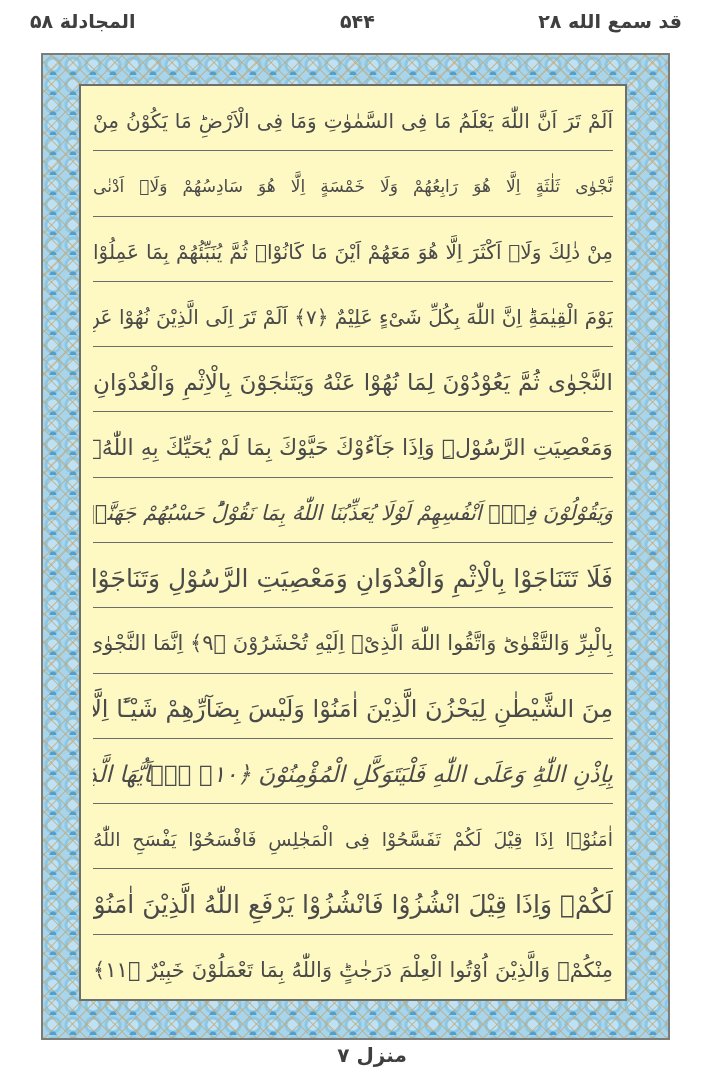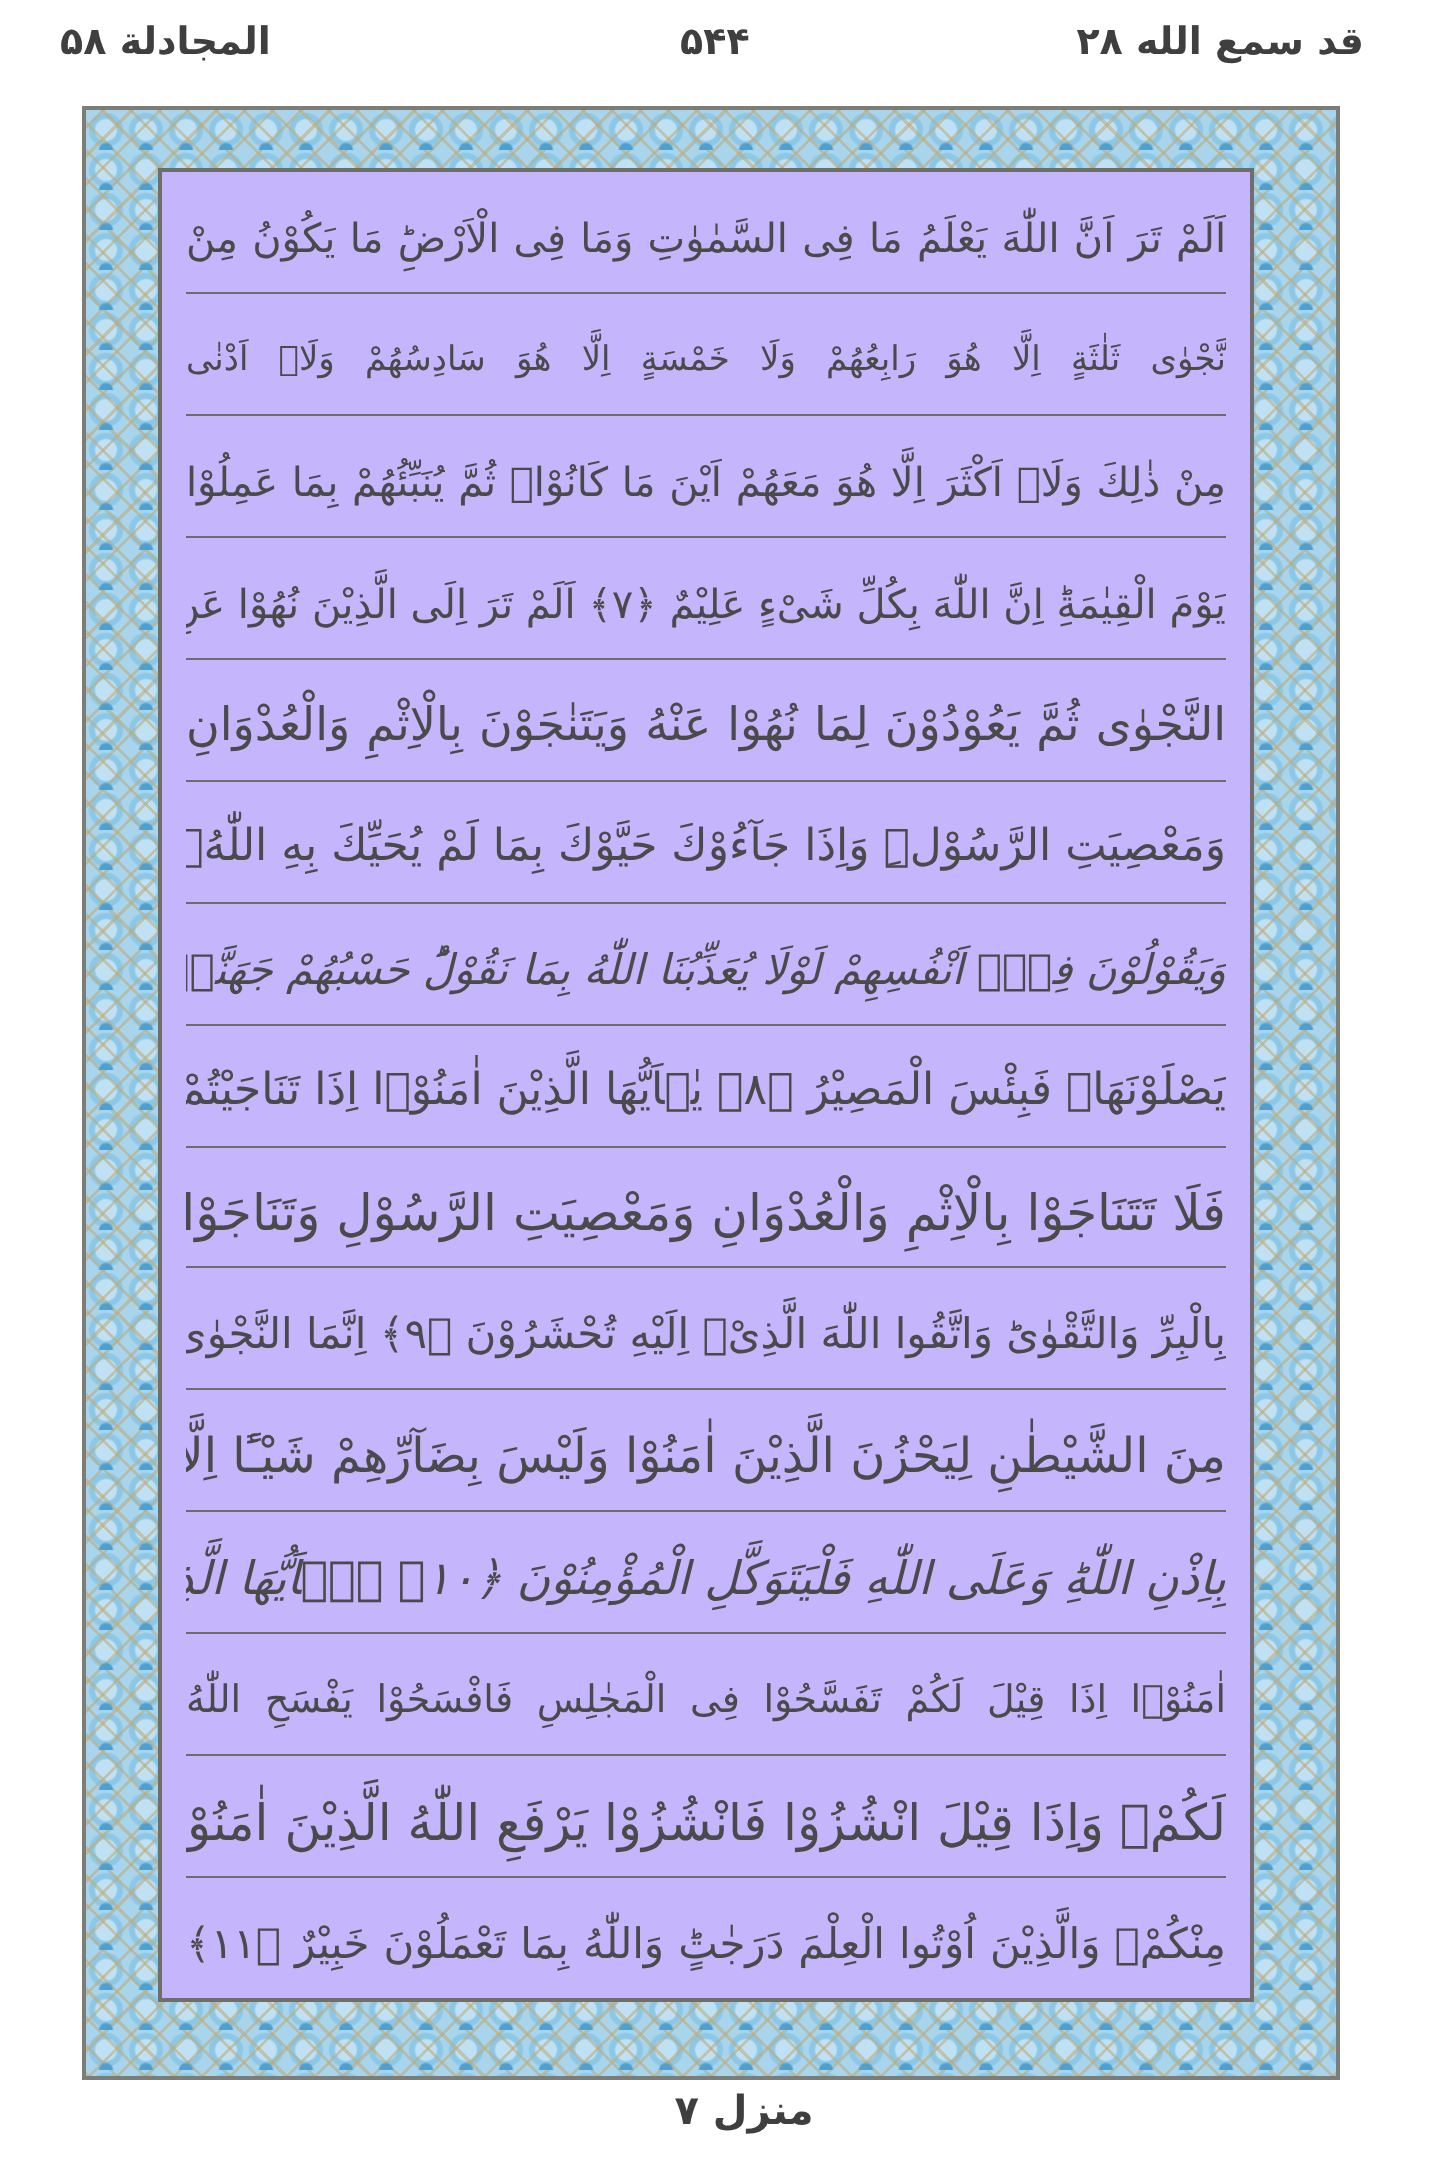--- a/index.html
+++ b/index.html
@@ -49,21 +49,21 @@
       repeating-linear-gradient(-45deg, rgba(190,170,120,0.55) 0 1.5px, transparent 1.5px 10px),
       radial-gradient(circle at 50% 50%, #bfe1f3 0 5px, #8cc7e6 6px 8px, transparent 9px) 0 0 / 20px 20px,
       #a8d4ec;
   }
   .panel {
     position: absolute;
     left: 79px;
     top: 84px;
     width: 548px;
     height: 917px;
-    background: #c4b5fd;
+    background: #fef9c3;
     border: 2px solid #6e6e6a;
     box-sizing: border-box;
   }
   .lines {
     position: absolute;
     left: 12px;
     right: 12px;
     top: 0;
     bottom: 0;
     display: flex;
@@ -131,23 +131,20 @@
       </div>
     <div class="line" style="font-size: 23px;">
         <span style="white-space: nowrap; display: block; width: 100%;">النَّجْوٰى ثُمَّ يَعُوْدُوْنَ لِمَا نُهُوْا عَنْهُ وَيَتَنٰجَوْنَ بِالْاِثْمِ وَالْعُدْوَانِ</span>
       </div>
     <div class="line" style="font-size: 22px;">
         <span style="white-space: nowrap; display: block; width: 100%;">وَمَعْصِيَتِ الرَّسُوْلِ٘ وَاِذَا جَآءُوْكَ حَيَّوْكَ بِمَا لَمْ يُحَيِّكَ بِهِ اللّٰهُۙ</span>
       </div>
     <div class="line" style="font-size: 21px;">
         <span style="white-space: nowrap; display: block; width: 100%; font-style: italic;">وَيَقُوْلُوْنَ فِىْۤ اَنْفُسِهِمْ لَوْلَا يُعَذِّبُنَا اللّٰهُ بِمَا نَقُوْلُؕ حَسْبُهُمْ جَهَنَّمُۚ</span>
       </div>
-    <div class="line" style="font-size: 22px;">
-        <span style="white-space: nowrap; display: block; width: 100%;">يَصْلَوْنَهَاۚ فَبِئْسَ الْمَصِيْرُ ﴿۸﴾ يٰۤاَيُّهَا الَّذِيْنَ اٰمَنُوْۤا اِذَا تَنَاجَيْتُمْ</span>
-      </div>
     <div class="line" style="font-size: 25px;">
         <span style="white-space: nowrap; display: block; width: 100%;">فَلَا تَتَنَاجَوْا بِالْاِثْمِ وَالْعُدْوَانِ وَمَعْصِيَتِ الرَّسُوْلِ وَتَنَاجَوْا</span>
       </div>
     <div class="line" style="font-size: 21px;">
         <span style="white-space: nowrap; display: block; width: 100%;">بِالْبِرِّ وَالتَّقْوٰىؕ وَاتَّقُوا اللّٰهَ الَّذِىْۤ اِلَيْهِ تُحْشَرُوْنَ ﴿۹﴾ اِنَّمَا النَّجْوٰى</span>
       </div>
     <div class="line" style="font-size: 24px;">
         <span style="white-space: nowrap; display: block; width: 100%;">مِنَ الشَّيْطٰنِ لِيَحْزُنَ الَّذِيْنَ اٰمَنُوْا وَلَيْسَ بِضَآرِّهِمْ شَيْـًٔا اِلَّا</span>
       </div>
     <div class="line" style="font-size: 23px; font-style: italic;">

